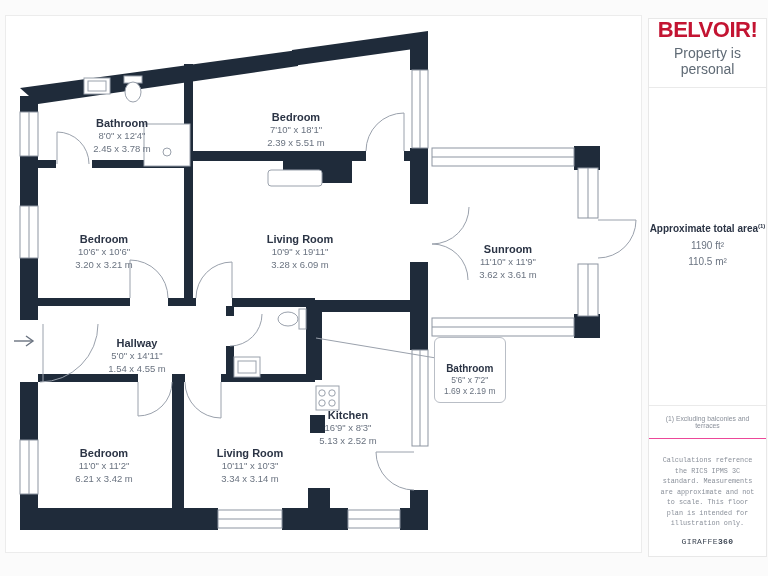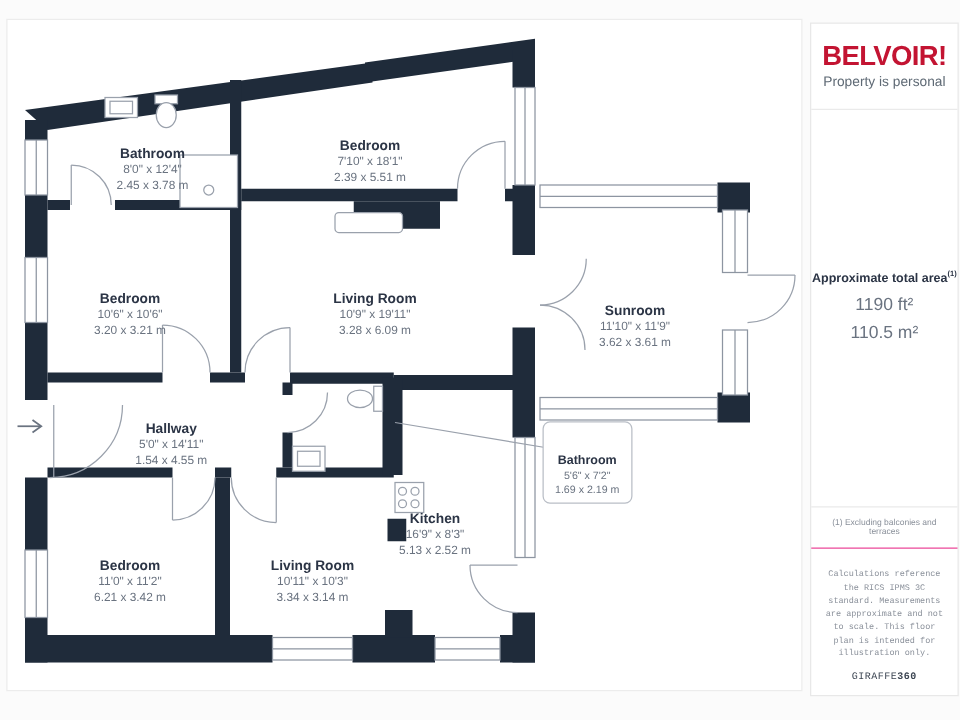--- a/index.html
+++ b/index.html
@@ -11,27 +11,27 @@
   .plan-card{
     position:absolute;left:5px;top:15px;width:637px;height:538px;
     background:#ffffff;border:1px solid #ececec;box-sizing:border-box;
   }
   .side-panel{
     position:absolute;left:648px;top:18px;width:119px;height:539px;
     background:#ffffff;border:1px solid #e8e8e8;box-sizing:border-box;
     display:flex;flex-direction:column;
   }
   .panel-section{box-sizing:border-box;text-align:center;}
-  .logo-section{height:68px;display:flex;flex-direction:column;justify-content:center;align-items:center;}
+  .logo-section{height:68px;display:flex;flex-direction:column;justify-content:flex-start;align-items:center;}
   .brand{font-size:22px;font-weight:800;color:#c31432;letter-spacing:-0.5px;line-height:1;}
-  .tagline{font-size:11px;color:#5f6a75;margin-top:4px;}
+  .tagline{font-size:14px;color:#5f6a75;margin-top:4px;}
   .area-section{flex:1;border-top:1px solid #eaeaea;display:flex;flex-direction:column;justify-content:center;align-items:center;}
   .area-title{font-size:10px;font-weight:bold;color:#2b3445;margin-bottom:4px;}
   .area-title sup{font-size:6px;}
-  .area-value{font-size:14px;color:#6a7380;line-height:1.6;}
+  .area-value{font-size:10px;color:#6a7380;line-height:1.6;}
   .note-section{border-top:1px solid #eaeaea;padding:9px 6px;font-size:6.8px;color:#8a909a;}
   .disclaimer-section{border-top:1px solid #ec4899;padding:16px 8px 10px 8px;font-family:Liberation Mono, monospace;}
   .disclaimer-section p{margin:0;font-size:6.8px;color:#8a909a;line-height:1.55;text-align:center;}
   .credit{margin-top:8px;font-size:8px;color:#3c4552;letter-spacing:0.4px;}
   .credit b{font-weight:800;}
   svg.plan{position:absolute;left:0;top:0;pointer-events:none;}
   .room-label{
     position:absolute;text-align:center;transform:translate(-50%,0);
     white-space:nowrap;
   }

